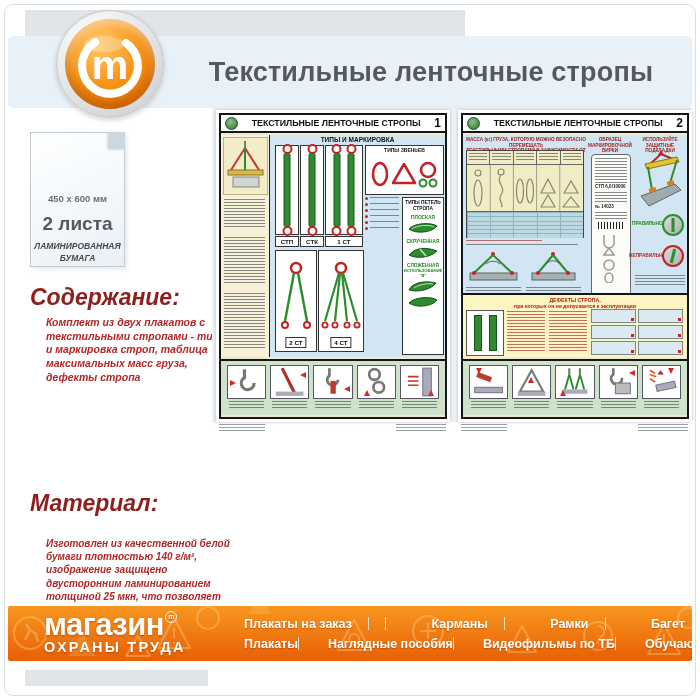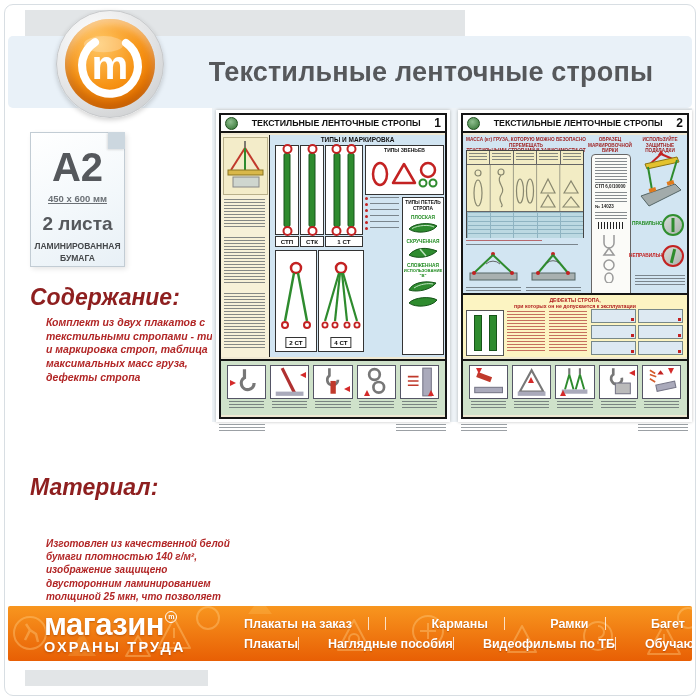--- a/index.html
+++ b/index.html
@@ -21,27 +21,27 @@
     background:radial-gradient(circle at 38% 28%,#ffc766 0%,#f79416 48%,#ef7d03 72%,#d06400 100%);
     box-shadow:inset 0 -8px 12px rgba(150,60,0,.45), inset 0 5px 8px rgba(255,255,255,.5);}
   .logo-m{left:9px;top:9px;width:90px;height:90px;}
   
   .sheet{left:30px;top:132px;width:93px;height:133px;border:1px solid #c2ccd4;
     background:linear-gradient(155deg,#ffffff 0%,#f3f8fb 55%,#e8f0f6 100%);
     box-shadow:2px 2px 5px rgba(0,0,0,.10);text-align:center;}
   .sheet-fold{right:-1px;top:-1px;width:0;height:0;border-style:solid;border-width:0 0 17px 17px;
     border-color:#fff #fff #ccd7df #ccd7df;box-shadow:-1px 1px 2px rgba(0,0,0,.12);}
   .sheet-a2{left:0;right:0;top:12px;font-size:40px;font-weight:bold;color:#55585c;}
-  .sheet-dim{left:0;right:0;top:60px;font-size:9.5px;color:#6b7075;font-weight:bold;text-decoration:underline;}
+  .sheet-dim{left:0;right:0;top:60px;font-size:9.5px;color:#6b7075;font-weight:bold;}
   .sheet-sheets{left:0;right:0;top:80px;font-size:19px;font-weight:bold;color:#55585c;text-align:center;}
-  .sheet-paper{left:0;right:0;top:107px;font-size:8.5px;font-weight:bold;color:#45484b;line-height:1.45;}
+  .sheet-paper{left:0;right:0;top:107px;font-size:8.5px;font-weight:bold;color:#45484b;line-height:1.45;font-style:italic;}
   
   .h-red{margin:0;font-style:italic;font-weight:bold;color:#8e1f1f;font-size:23px;}
   .h-content{left:30px;top:268px;margin-top:16px;}
-  .h-material{left:30px;top:474px;}
+  .h-material{left:30px;top:490px;}
   .t-red{margin:16px;font-style:italic;font-weight:bold;color:#b22727;}
   .t-content{left:30px;top:300px;width:184px;font-size:10.5px;line-height:1.3;}
   .t-material{left:30px;top:521px;width:184px;font-size:10px;line-height:1.32;}
   
   .poster-zone{left:212px;top:108px;width:480px;height:314px;background:#edf2f6;}
   .poster{background:#fff;padding:3px;box-shadow:0 0 3px rgba(0,0,0,.25);cursor:pointer;}
   .poster1{left:216px;top:110px;}
   .poster2{left:458px;top:110px;}
   .pframe{position:relative;width:224px;height:302px;border:2px solid #151515;background:#efe8d2;}
   .phead{position:absolute;left:0;top:0;width:224px;height:18px;background:#fff;
@@ -164,21 +164,20 @@
   <div class="abs logo-orange"></div>
   <svg class="abs logo-m" viewBox="0 0 100 100">
     <circle cx="50" cy="52" r="31" fill="none" stroke="#ffffff" stroke-width="9" stroke-linecap="round" stroke-dasharray="158 37" transform="rotate(-55 50 52)"></circle>
     <text x="50" y="67" text-anchor="middle" font-size="46" font-weight="bold" font-family="Liberation Sans, sans-serif" fill="#ffffff">m</text>
     <ellipse cx="43" cy="28" rx="22" ry="9" fill="#ffffff" opacity="0.25"></ellipse>
   </svg>
 </div>
 
 <div class="abs sheet">
   <div class="abs sheet-fold"></div>
-  <div class="abs sheet-a2">A2</div>
   <div class="abs sheet-dim">450 x 600 мм</div>
   <div class="abs sheet-sheets">2 листа</div>
   <div class="abs sheet-paper">
     <span>ЛАМИНИРОВАННАЯ</span><br>
     <span>БУМАГА</span>
   </div>
 </div>
 
 <h2 class="abs h-red h-content">Содержание:</h2>
 <p class="abs t-red t-content">Комплект из двух плакатов с текстильными стропами - типы и маркировка строп, таблица максимальных масс груза, дефекты стропа</p>

